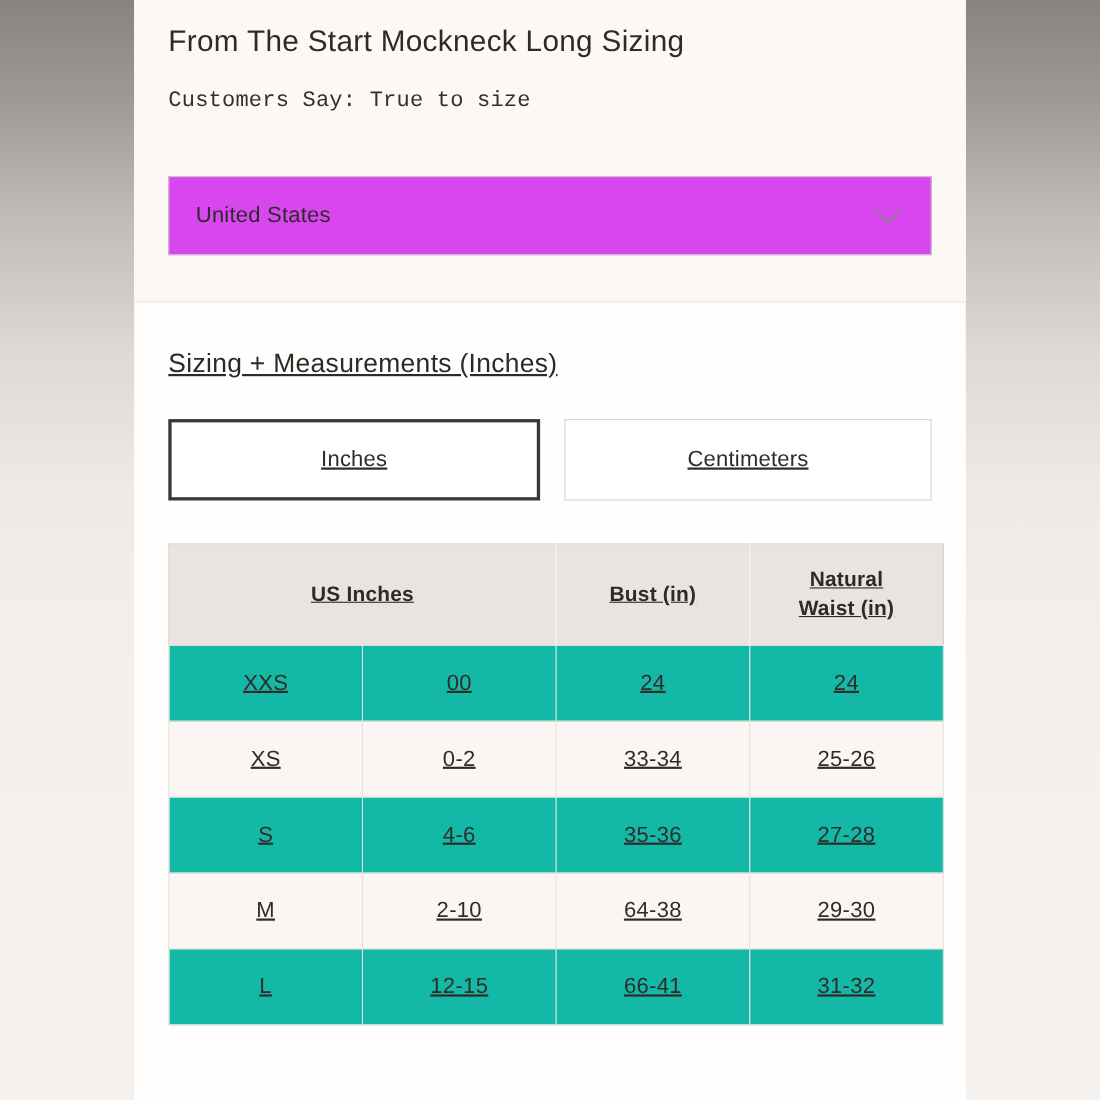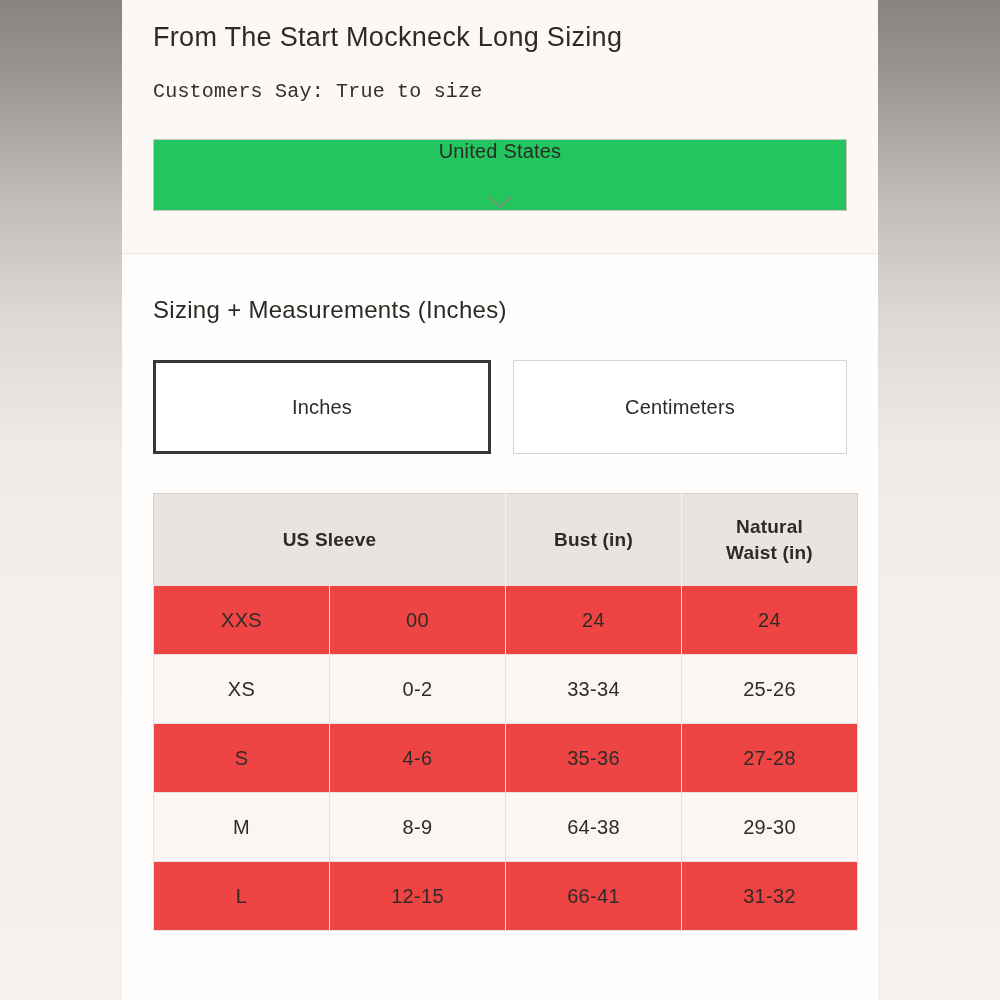--- a/index.html
+++ b/index.html
@@ -48,60 +48,60 @@
   .fit-note {
     font-size: 20px;
     font-weight: 400;
     letter-spacing: 0.2px;
     margin-top: 27px;
     color: #31302d;
     font-family: Liberation Mono, monospace;
   }
 
   .region-select {
-    margin-top: 36px;
+    margin-top: 57px;
     height: 72px;
-    background: #22c55e;
+    background: #d946ef;
     border: 1px solid #cac6c2;
     display: flex;
     align-items: center;
     justify-content: space-between;
     padding: 0 24px;
     cursor: pointer;
-    flex-direction: column;
   }
 
   .region-select-value {
     font-size: 20px;
     letter-spacing: 0.2px;
   }
 
   .chevron-icon { display: flex; align-items: center; }
 
   
   .sizing-section {
     padding: 42px 31px 0 31px;
+    text-decoration: underline;
   }
 
   .sizing-heading {
     font-size: 24px;
     font-weight: 400;
     letter-spacing: 0.3px;
     color: #2b2a27;
   }
 
   .unit-toggle {
     display: flex;
     gap: 22px;
     margin-top: 36px;
   }
 
   .unit-toggle button {
     flex: 1;
-    height: 94px;
+    height: 74px;
     background: #ffffff;
     font-family: inherit;
     font-size: 20px;
     letter-spacing: 0.2px;
     color: #2d2b28;
     border: 1px solid #d6d2ce;
     cursor: pointer;
   }
 
   .unit-toggle button.selected {
@@ -133,21 +133,21 @@
   }
   .size-chart th:first-child { border-left: none; }
 
   .size-chart td {
     height: 69px;
     font-size: 20px;
     letter-spacing: 0.3px;
     text-align: center;
     vertical-align: middle;
     color: #2e2c29;
-    background: #ef4444;
+    background: #14b8a6;
     border: 1px solid #e5e1dc;
   }
 
   .size-chart tbody tr:nth-child(even) td {
     background: #fbf6f3;
   }
 </style>
 </head>
 <body>
 
@@ -178,21 +178,21 @@
 
     <table class="size-chart">
       <colgroup>
           <col>
           <col>
           <col>
           <col>
         </colgroup>
       <thead>
         <tr>
-          <th colspan="2">US Sleeve</th>
+          <th colspan="2">US Inches</th>
           <th>Bust (in)</th>
           <th>Natural Waist (in)</th>
         </tr>
       </thead>
       <tbody id="size-chart-body">
           <tr>
             <td>XXS</td>
             <td>00</td>
             <td>24</td>
             <td>24</td>
@@ -204,21 +204,21 @@
             <td>25-26</td>
           </tr>
           <tr>
             <td>S</td>
             <td>4-6</td>
             <td>35-36</td>
             <td>27-28</td>
           </tr>
           <tr>
             <td>M</td>
-            <td>8-9</td>
+            <td>2-10</td>
             <td>64-38</td>
             <td>29-30</td>
           </tr>
           <tr>
             <td>L</td>
             <td>12-15</td>
             <td>66-41</td>
             <td>31-32</td>
           </tr>
         </tbody>

